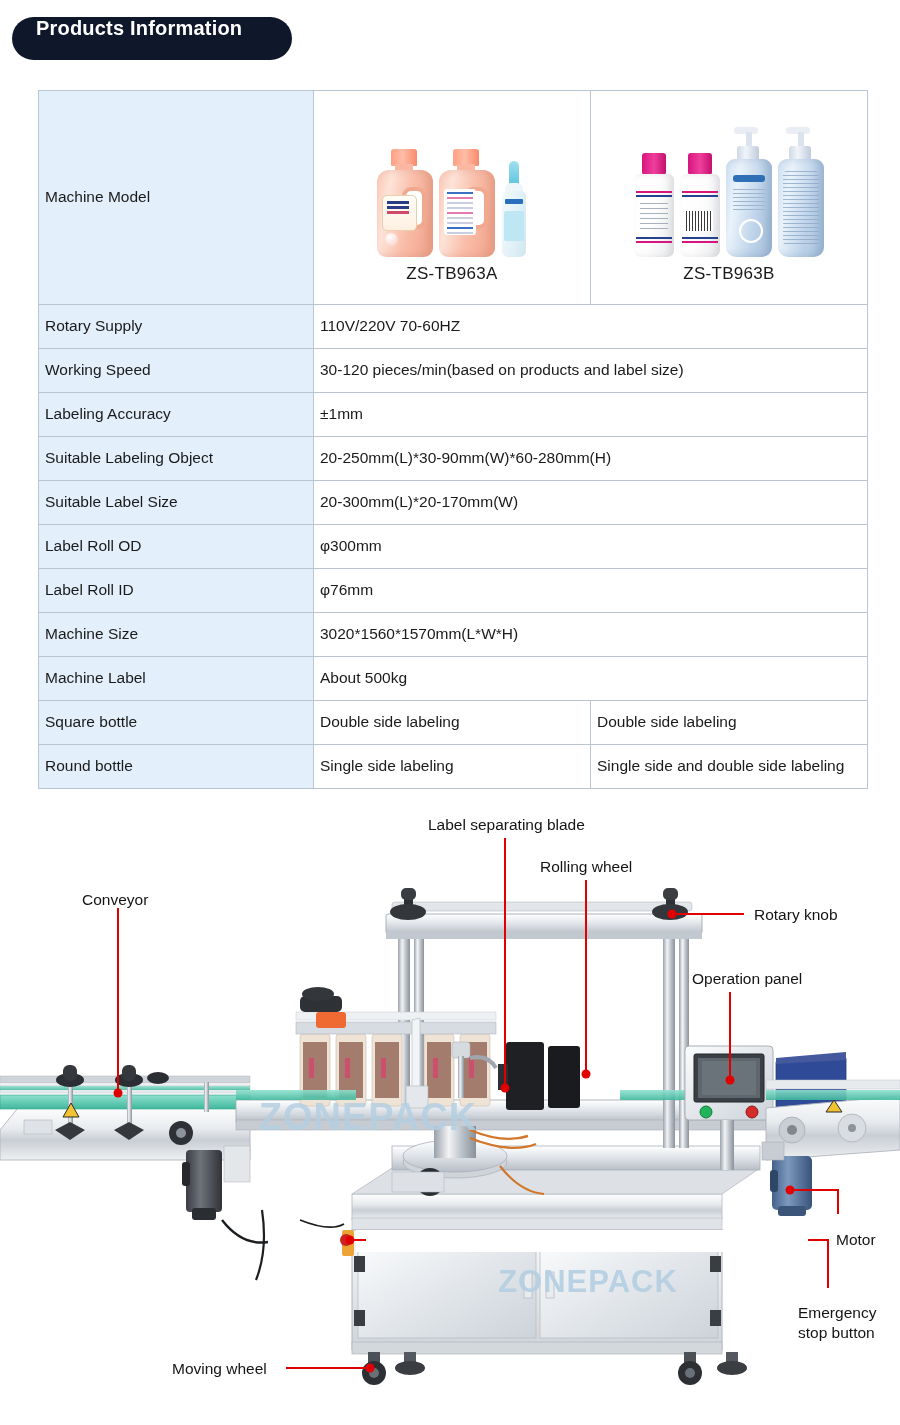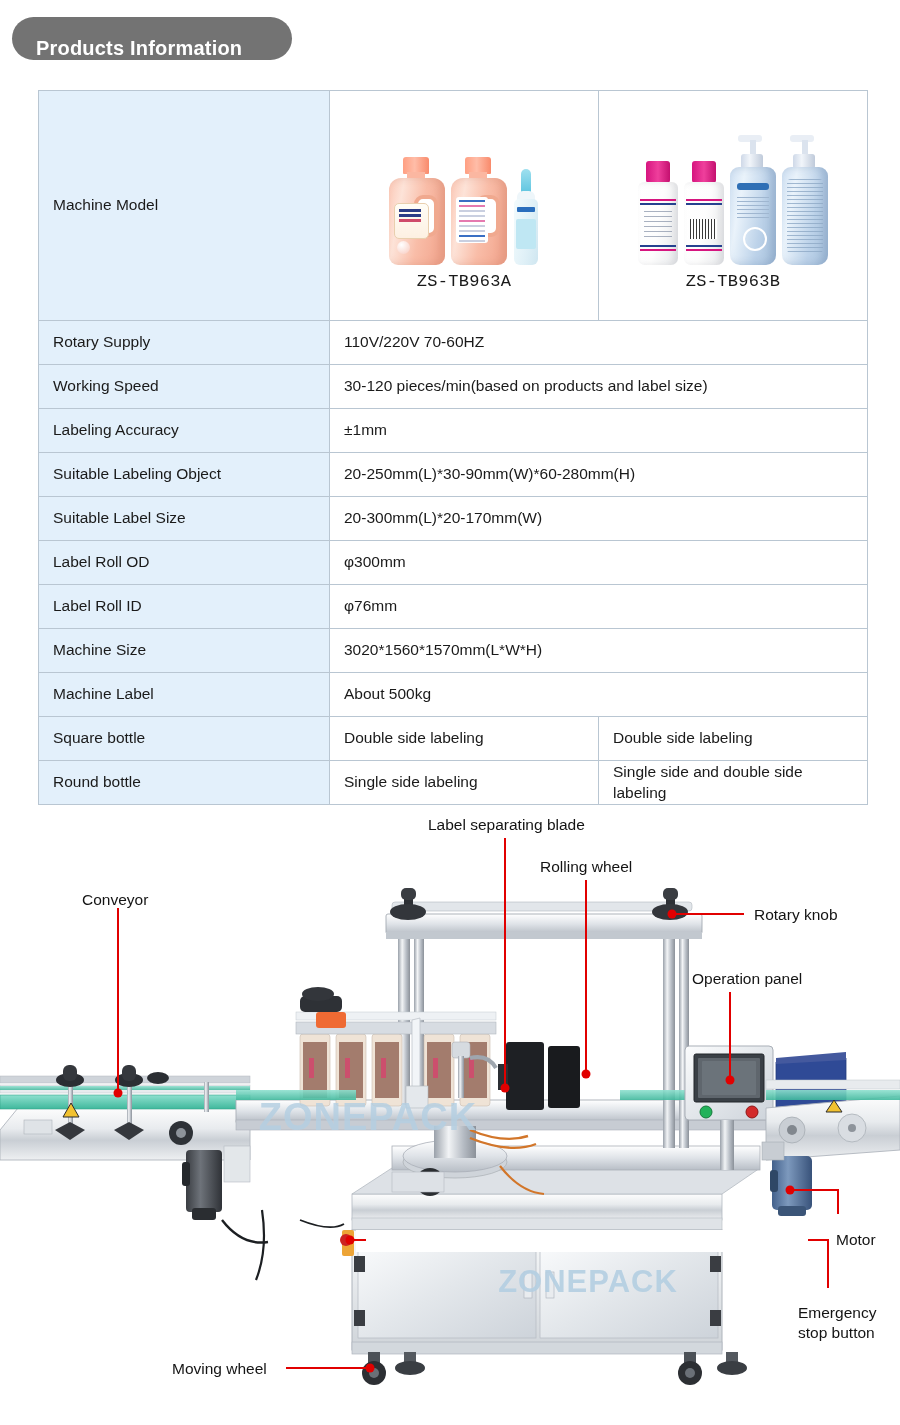--- a/index.html
+++ b/index.html
@@ -9,52 +9,52 @@
     font-family:"Liberation Sans", sans-serif;
     color:#1a1a1a;
     overflow:hidden;
     position:relative;
   }
 
   
   .hdr-badge{
     position:absolute;left:12px;top:17px;
     height:43px;min-width:280px;
-    background:#737373;
+    background:#0f172a;
     border-radius:22px;
-    display:flex;align-items:flex-end;
+    display:flex;align-items:flex-start;
     padding:0 26px 0 24px;
     box-sizing:border-box;
   }
   .hdr-badge span{
     color:#ffffff;font-size:20px;font-weight:bold;
     letter-spacing:.2px;white-space:nowrap;
   }
 
   
   .spec-table{
     position:absolute;left:38px;top:90px;
     width:830px;
     border-collapse:collapse;
     table-layout:fixed;
   }
   .spec-table td{
     border:1px solid #b9c6d2;
     font-size:15.5px;
-    padding:0 14px;
+    padding:0 6px;
     vertical-align:middle;
     background:#ffffff;
     line-height:1.35;
   }
   .spec-table td.lbl{
     background:#e3f0fb;
     width:262px;
   }
   .row-std td{height:43px;}
-  td.modelcell{height:205px;padding:12px;vertical-align:top;font-family:Liberation Mono, monospace;}
+  td.modelcell{height:205px;padding:4px;vertical-align:top;}
 
   
   .modelpane{
     height:100%;
     display:flex;flex-direction:column;
     align-items:center;justify-content:flex-end;
     box-sizing:border-box;
   }
   .bottle-row{
     flex:1 1 auto;

